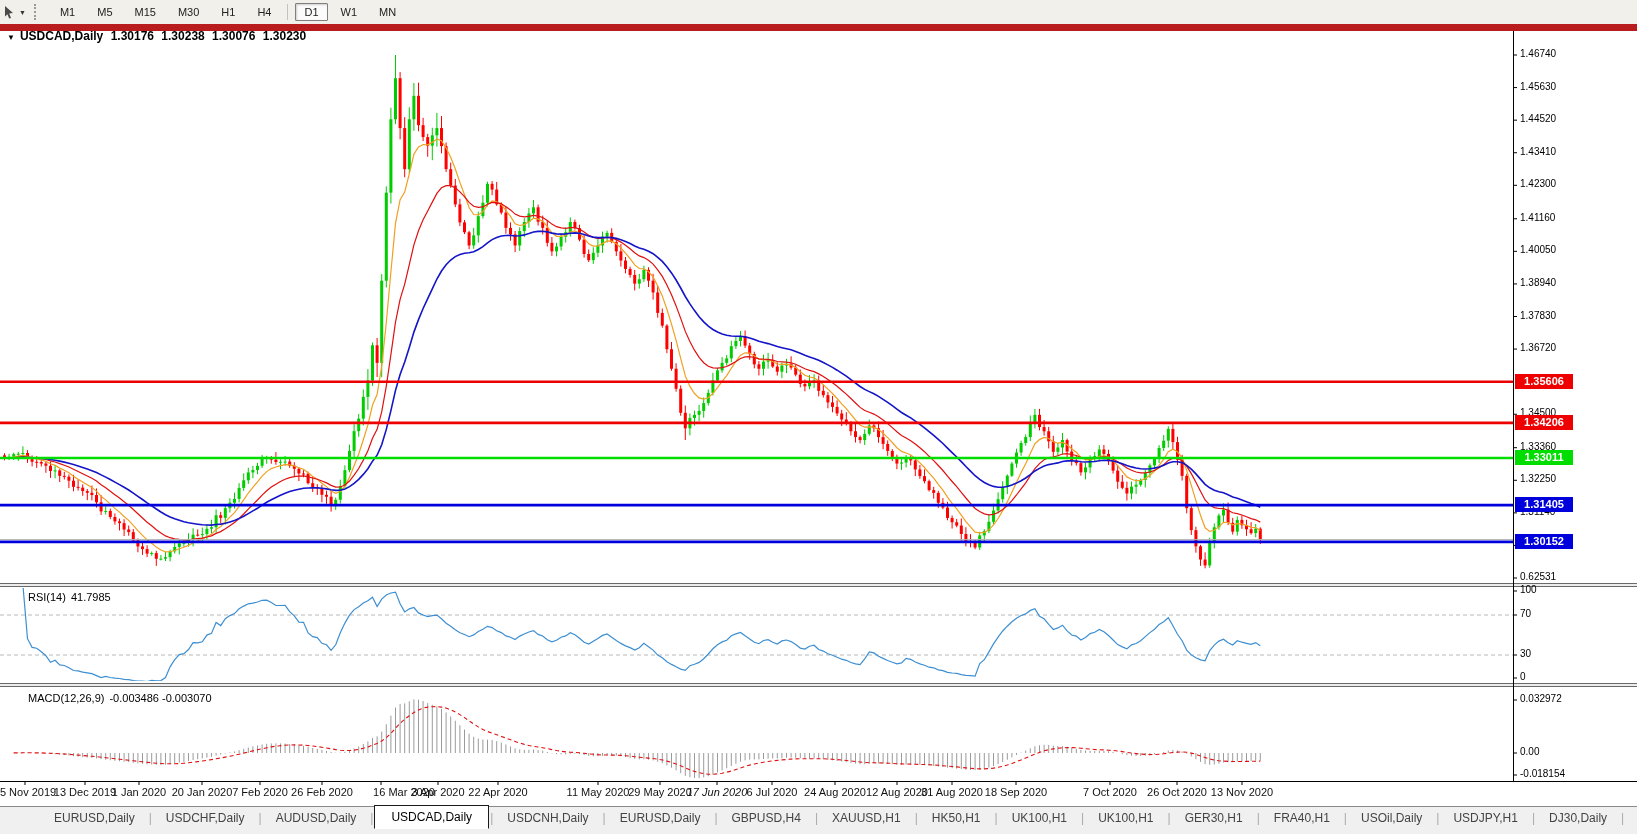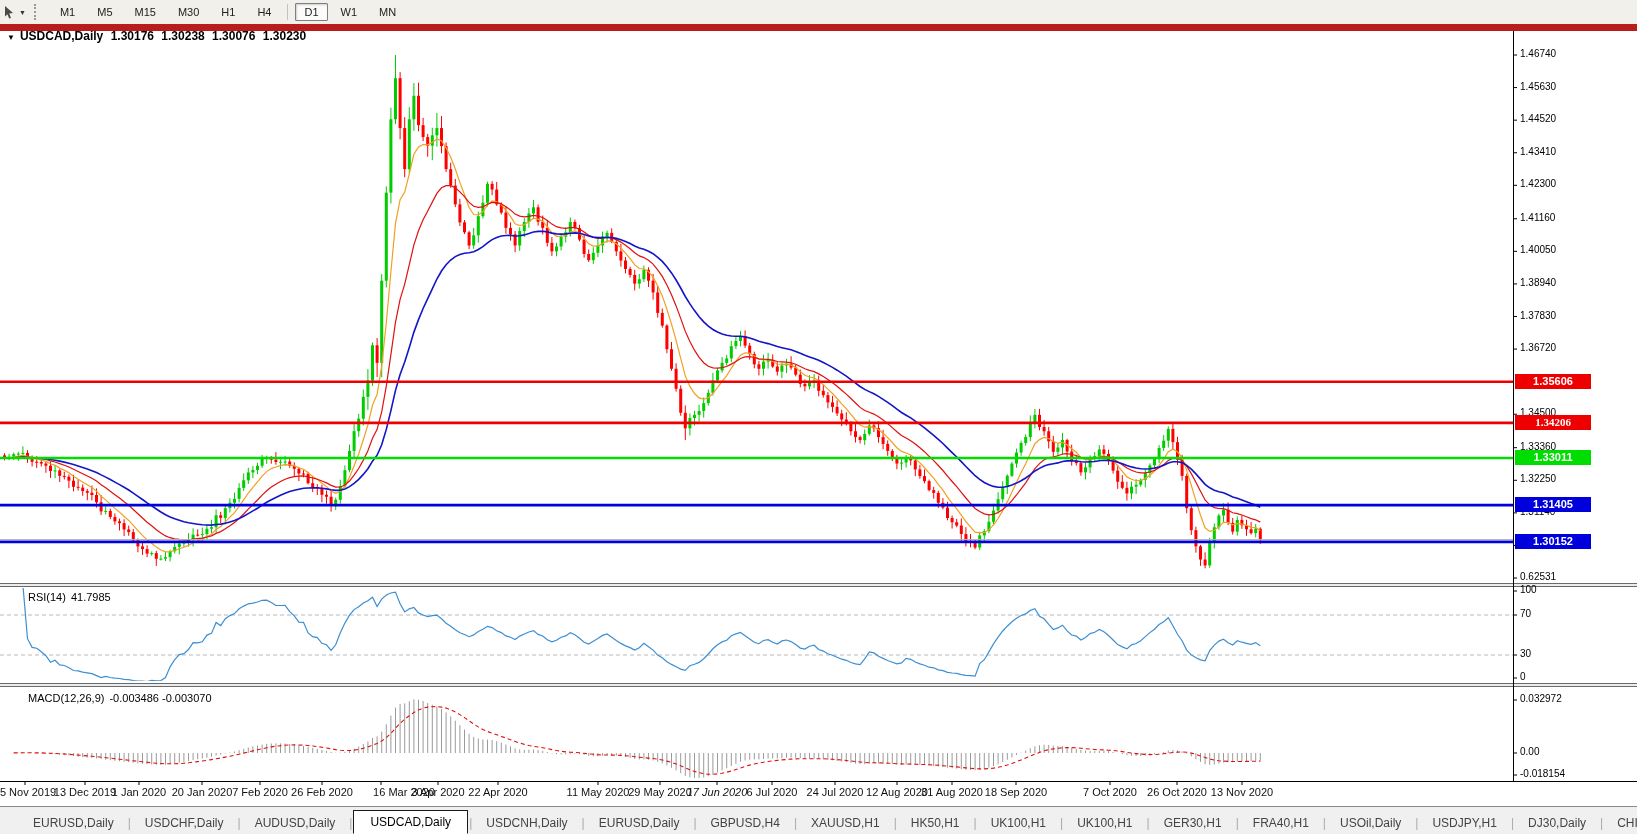--- a/index.html
+++ b/index.html
@@ -16,29 +16,29 @@
   .tf-btn.active{background:#fbfbfb;border:1px solid #7f7f7f;box-shadow:inset 1px 1px 2px rgba(0,0,0,.18);}
   .tf-group-sep{width:1px;height:16px;background:#c2c2c2;margin:0 5px;}
   
   .chart-header{position:absolute;left:7px;top:29px;z-index:4;font-size:12px;font-weight:bold;color:#000;}
   .chart-header .caret{font-size:8px;margin-right:5px;}
   .chart-header span{margin-right:4px;}
   
   #chart-svg{position:absolute;left:0;top:0;z-index:1;}
   
   .y-tick{position:absolute;left:1520px;font-size:10px;color:#000;z-index:2;white-space:nowrap;}
-  .price-box{position:absolute;left:1515px;width:76px;height:15px;z-index:3;color:#fff;
+  .price-box{position:absolute;left:1515px;width:58px;height:15px;z-index:3;color:#fff;
              font-size:11px;font-weight:bold;text-align:center;line-height:15px;}
   .x-label{position:absolute;top:786px;font-size:11px;color:#111;z-index:2;transform:translateX(-50%);white-space:nowrap;}
   .ind-label{position:absolute;z-index:2;font-size:11px;color:#000;padding-left:20px;}
   .ind-label span{margin-right:5px;}
   
   .tabbar{position:absolute;left:0;top:806px;width:1637px;height:28px;background:#f0f0f0;
-          border-top:1px solid #8a8a8a;display:flex;align-items:flex-end;z-index:5;
-          font-size:12px;color:#444;padding-left:20px;box-sizing:border-box;}
+          border-top:1px solid #8a8a8a;display:flex;align-items:flex-start;z-index:5;
+          font-size:12px;color:#444;padding-left:41px;box-sizing:border-box;}
   .tab{padding:4px 13px;white-space:nowrap;cursor:default;}
   .tab.active{background:#fff;border:1px solid #1a1a1a;border-bottom:1px solid #fff;color:#000;
               padding:4px 16px;margin-top:-2px;}
   .tab-sep{color:#aaa;margin:0 1px;}
 </style>
 </head>
 <body>
 
 <div class="page">
 
@@ -1032,21 +1032,21 @@
     <div class="y-tick" style="top: 276.93px;">1.38940</div>
     <div class="y-tick" style="top: 309.508px;">1.37830</div>
     <div class="y-tick" style="top: 342.087px;">1.36720</div>
     <div class="y-tick" style="top: 407.244px;">1.34500</div>
     <div class="y-tick" style="top: 440.703px;">1.33360</div>
     <div class="y-tick" style="top: 473.281px;">1.32250</div>
     <div class="y-tick" style="top: 505.86px;">1.31140</div>
     <div class="y-tick" style="top: 538.438px;">1.30030</div>
     <div class="y-tick" style="top: 571.017px;">0.62531</div>
     <div class="price-box" style="top: 373.783px; background: rgb(238, 0, 0);">1.35606</div>
-    <div class="price-box" style="top: 414.873px; background: rgb(238, 0, 0); font-family: Liberation Serif, serif;">1.34206</div>
+    <div class="price-box" style="top: 414.873px; background: rgb(238, 0, 0);">1.34206</div>
     <div class="price-box" style="top: 449.946px; background: rgb(0, 221, 0);">1.33011</div>
     <div class="price-box" style="top: 497.082px; background: rgb(0, 0, 221);">1.31405</div>
     <div class="price-box" style="top: 533.858px; background: rgb(0, 0, 221);">1.30152</div>
     <div class="y-tick" style="top: 584px;">100</div>
     <div class="y-tick" style="top: 608px;">70</div>
     <div class="y-tick" style="top: 648px;">30</div>
     <div class="y-tick" style="top: 671px;">0</div>
     <div class="y-tick" style="top: 693.014px;">0.032972</div>
     <div class="y-tick" style="top: 746px;">0.00</div>
     <div class="y-tick" style="top: 768px;">-0.018154</div>
@@ -1056,20 +1056,20 @@
     <div class="x-label" style="left: 202px;">20 Jan 2020</div>
     <div class="x-label" style="left: 260px;">7 Feb 2020</div>
     <div class="x-label" style="left: 322px;">26 Feb 2020</div>
     <div class="x-label" style="left: 381px; padding-left: 46px;">16 Mar 2020</div>
     <div class="x-label" style="left: 438px;">3 Apr 2020</div>
     <div class="x-label" style="left: 498px;">22 Apr 2020</div>
     <div class="x-label" style="left: 598px;">11 May 2020</div>
     <div class="x-label" style="left: 660px;">29 May 2020</div>
     <div class="x-label" style="left: 717px; font-style: italic;">17 Jun 2020</div>
     <div class="x-label" style="left: 772px;">6 Jul 2020</div>
-    <div class="x-label" style="left: 835px;">24 Jul 2020</div>
+    <div class="x-label" style="left: 835px;">24 Aug 2020</div>
     <div class="x-label" style="left: 897px;">12 Aug 2020</div>
     <div class="x-label" style="left: 952px;">31 Aug 2020</div>
     <div class="x-label" style="left: 1016px;">18 Sep 2020</div>
     <div class="x-label" style="left: 1110px;">7 Oct 2020</div>
     <div class="x-label" style="left: 1177px;">26 Oct 2020</div>
     <div class="x-label" style="left: 1242px;">13 Nov 2020</div>
   </div>
 
 </body></html>

